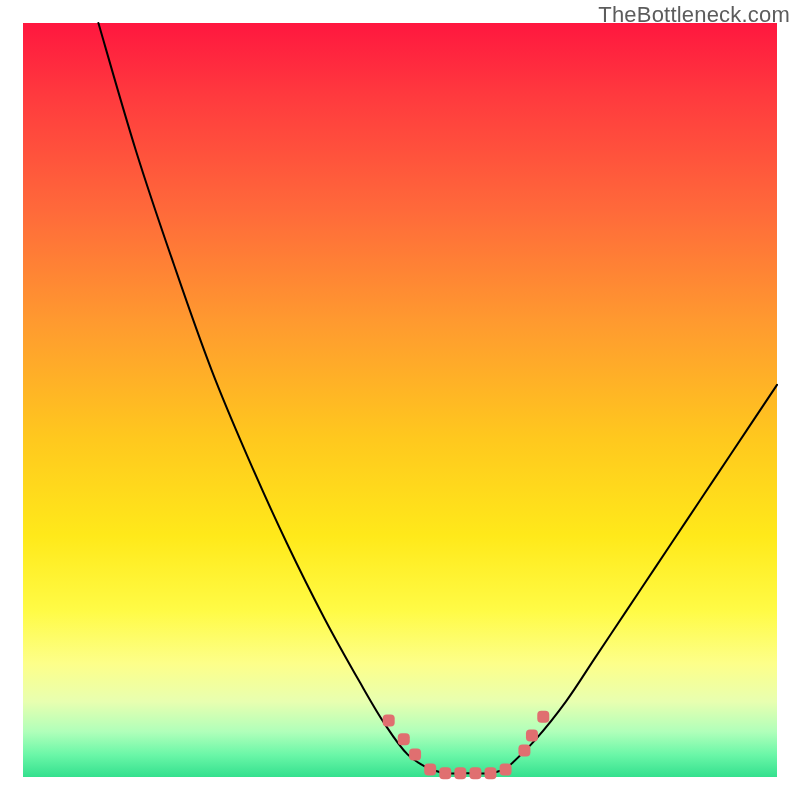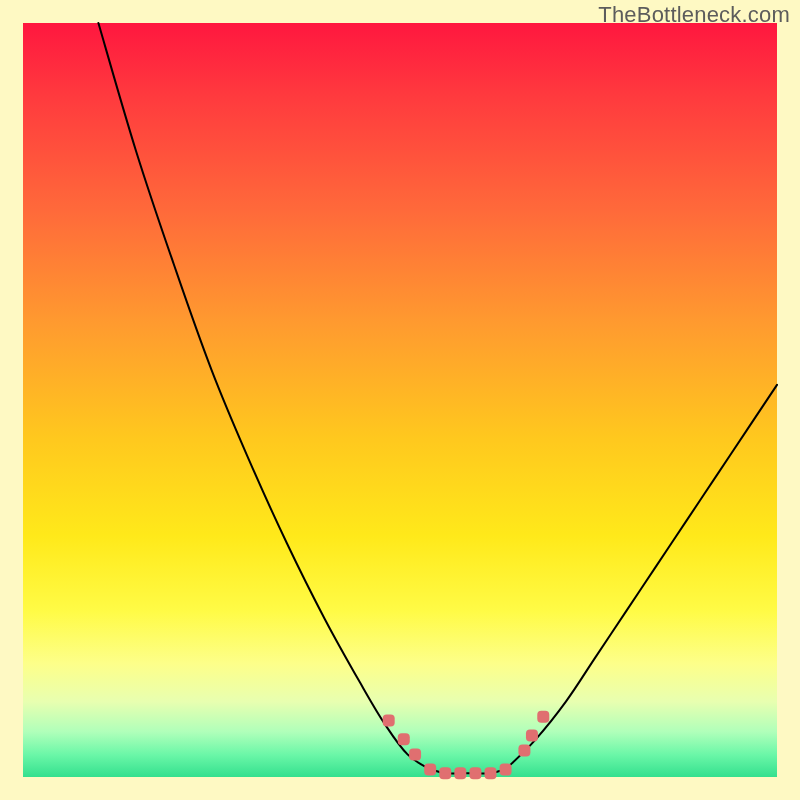--- a/index.html
+++ b/index.html
@@ -10,21 +10,21 @@
     background: #000;
     overflow: hidden;
     font-family: Arial, Helvetica, sans-serif;
   }
   .frame {
     position: absolute;
     left: 0;
     top: 0;
     width: 800px;
     height: 800px;
-    background: #fef9c3;
+    background: #ffffff;
   }
   .plot {
     position: absolute;
     left: 23px;
     top: 23px;
     width: 754px;
     height: 754px;
     background: linear-gradient(
       to bottom,
       #ff173f 0%,

